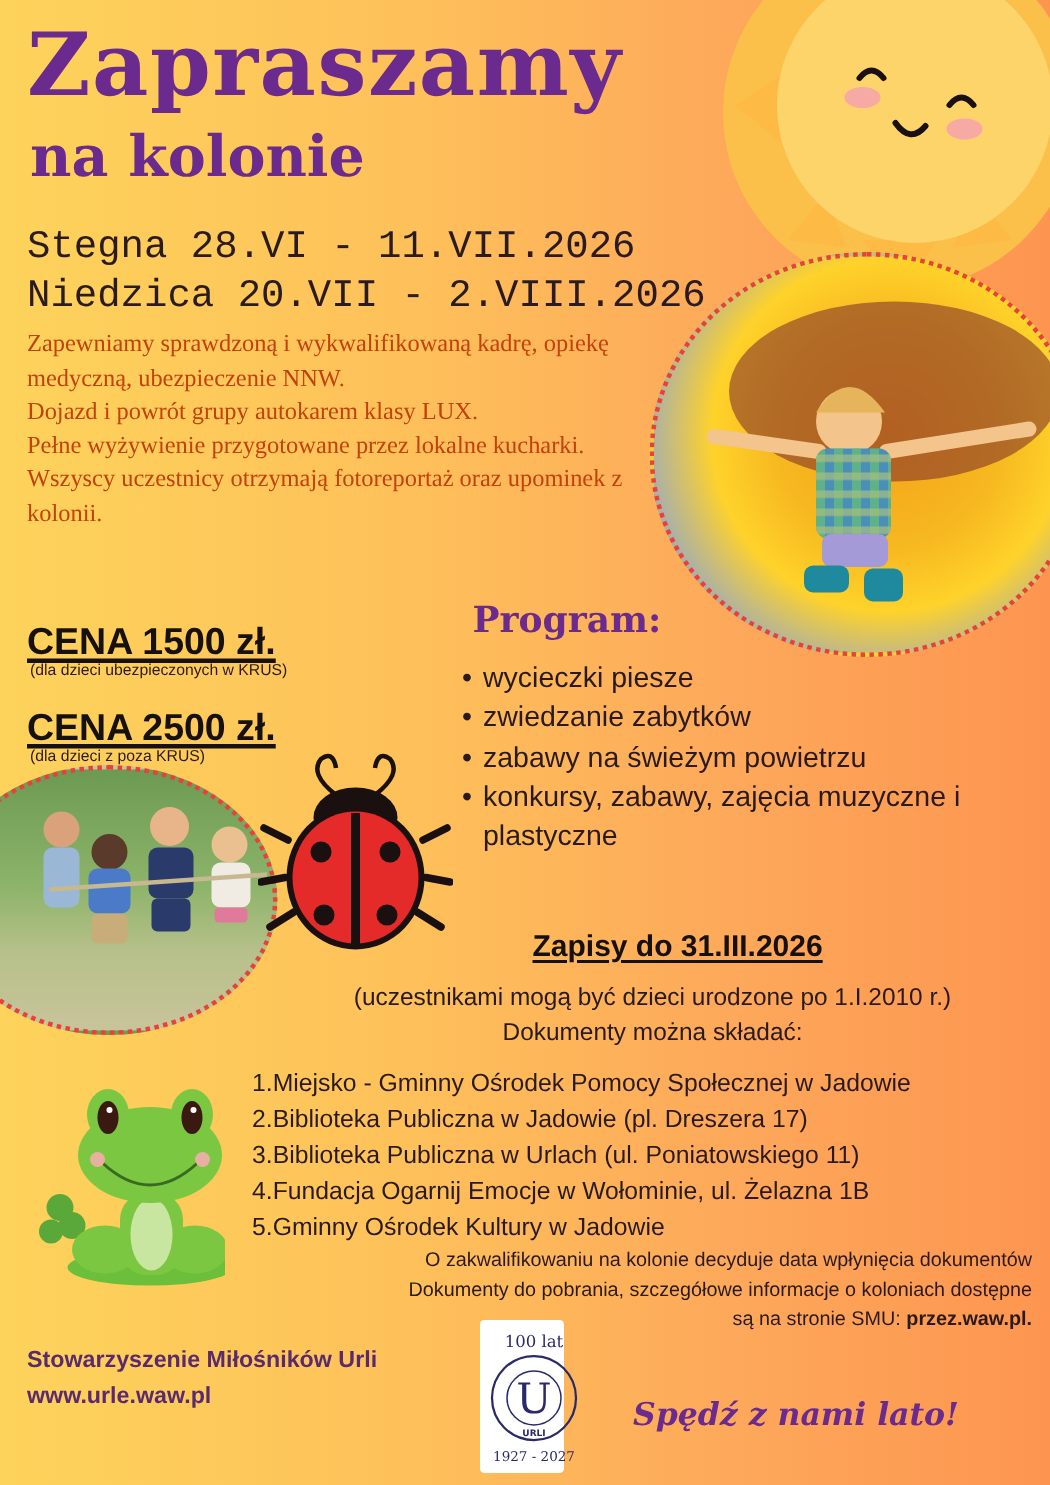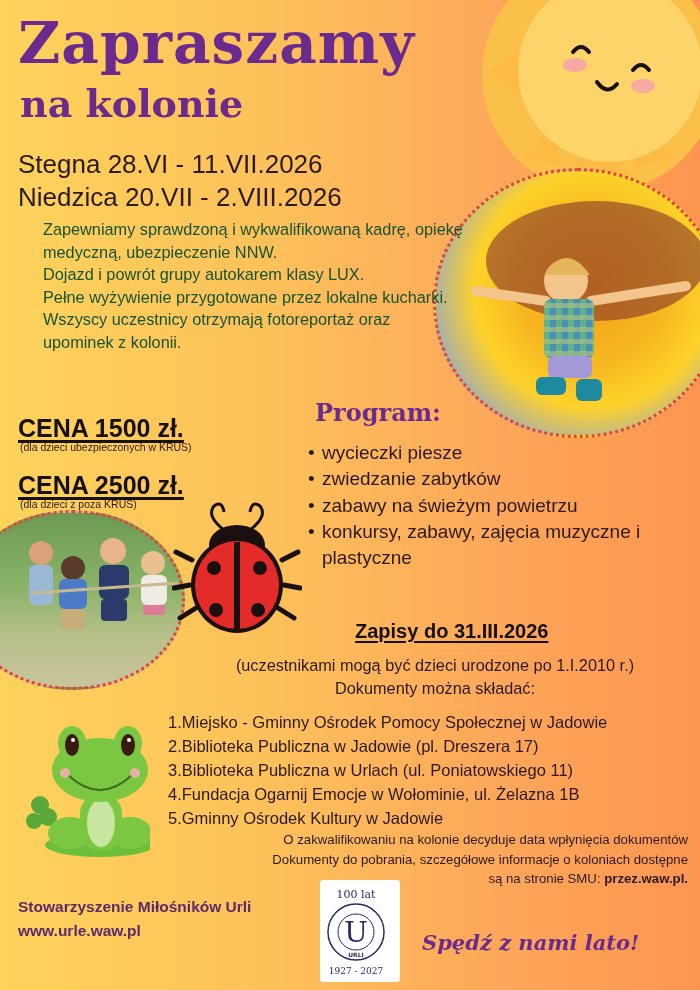--- a/index.html
+++ b/index.html
@@ -25,33 +25,32 @@
   .title-sub {
     left: 20px; top: 80px;
     font-family: "DejaVu Serif", serif;
     font-weight: bold;
     font-size: 38px;
     color: #6a2a8e;
     line-height: 48px;
   }
   .dates {
     left: 18px; top: 148px;
-    font-family: Liberation Sans, sans-serif;
+    font-family: Liberation Mono, monospace;
     font-size: 26px;
     line-height: 33px;
     color: #2a1a22;
   }
   .intro {
     left: 18px; top: 218px;
-    font-family: Liberation Sans, sans-serif;
+    font-family: Liberation Serif, serif;
     font-size: 16.3px;
     line-height: 22.5px;
     width: 420px;
-    color: #14532d;
-    margin-left: 25px;
+    color: #c2410c;
   }
   .intro p { margin: 0; }
 
   .price {
     font-family: "Liberation Sans", sans-serif;
     font-weight: bold;
     font-size: 25px;
     text-decoration: underline;
     text-decoration-thickness: 3px;
     text-underline-offset: 3px;
@@ -149,21 +148,21 @@
   .photo-kids {
     left: -40px; top: 510px; width: 225px; height: 180px;
     border-radius: 50%;
     border: 3px dotted #e8403a;
     overflow: hidden;
     background: linear-gradient(180deg, #6c9a52 0%, #8db46a 45%, #b7c08a 70%, #c8c49a 100%);
   }
   .ladybug { left: 172px; top: 500px; width: 130px; height: 135px; }
   .frog { left: 20px; top: 725px; width: 130px; height: 135px; }
   .seal {
-    left: 320px; top: 880px; width: 80px; height: 102px;
+    left: 320px; top: 880px; width: 56px; height: 102px;
     background: #fff;
     border-radius: 3px;
   }
 </style>
 </head>
 <body>
 
 <svg class="abs sun" viewBox="0 0 260 240">
   <g fill="#fbc04a">
     <circle cx="130" cy="115" r="118"></circle>

